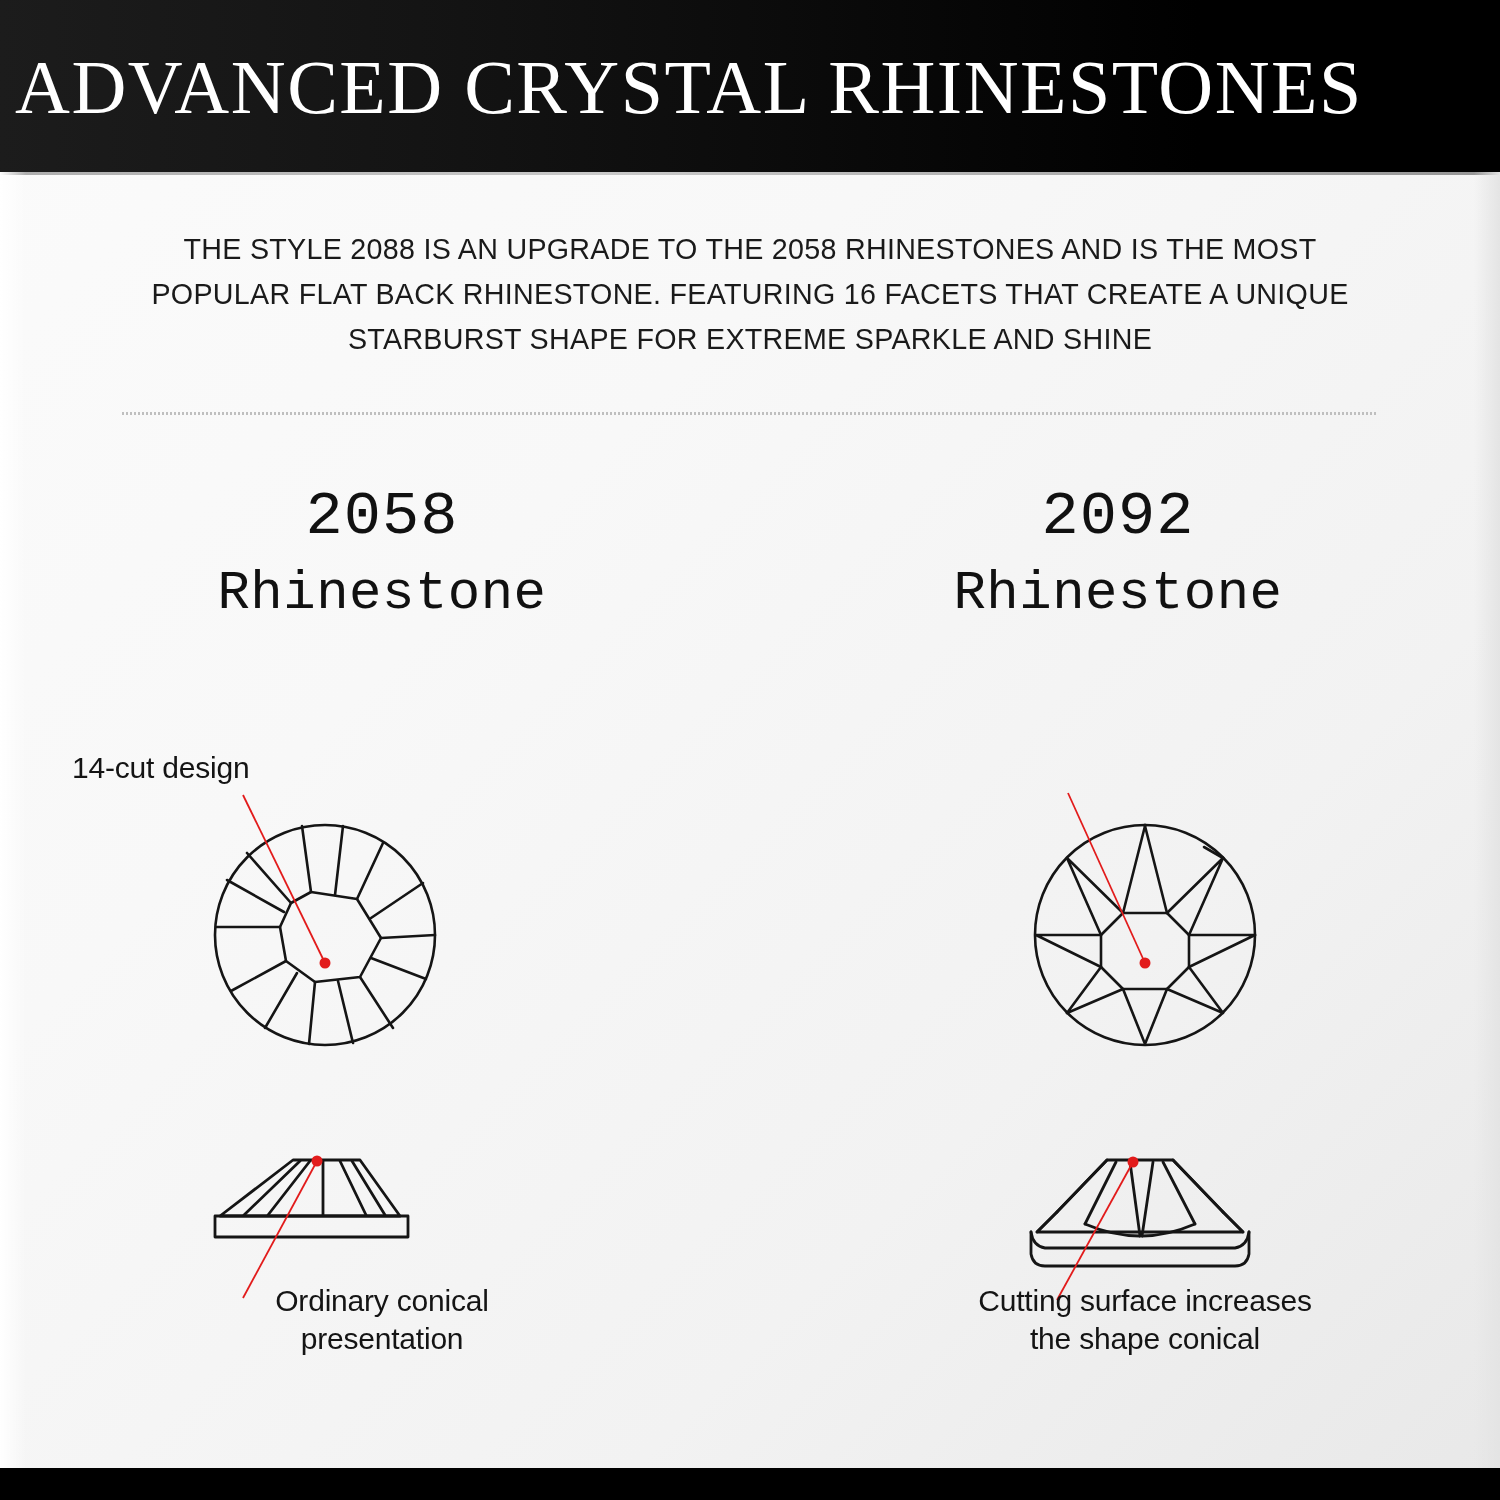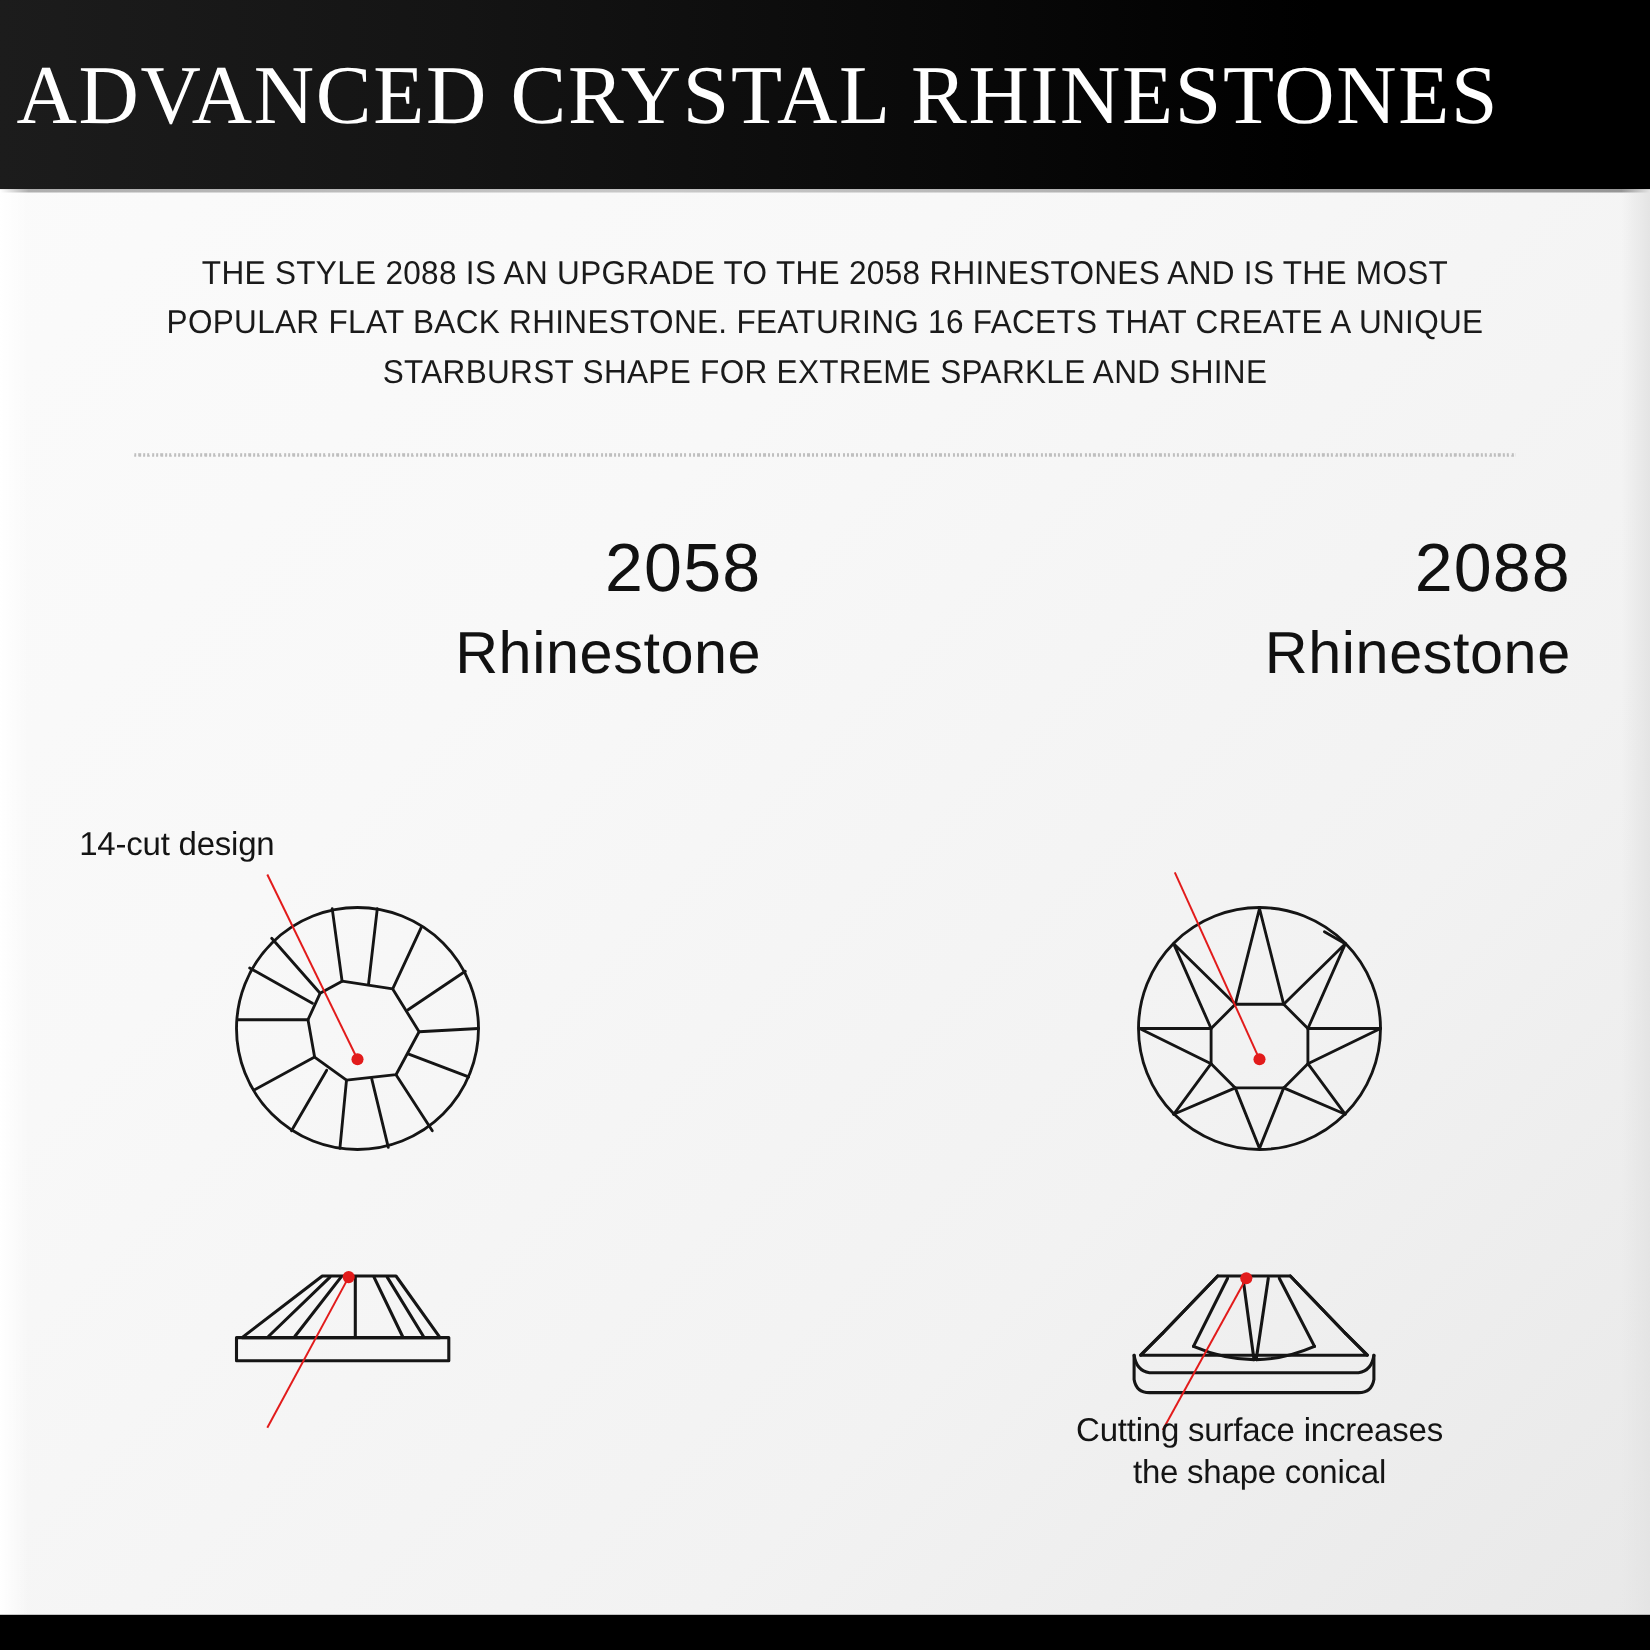--- a/index.html
+++ b/index.html
@@ -83,23 +83,23 @@
     position:absolute; left:0; top:2px; width:100%; height:1px;
     background-image: repeating-linear-gradient(90deg, #b6b6b6 0 2px, rgba(0,0,0,0) 2px 4px);
   }
 
   
   .col { position: absolute; top: 480px; width: 620px; }
   .col-left  { left: 72px;  }
   .col-right { left: 808px; }
 
   .col-heading {
-    text-align: right;
+    text-align: center;
     color: #111111;
-    font-family: Liberation Sans, sans-serif;
+    font-family: Liberation Mono, monospace;
     font-size: 0;
     line-height: 0;
   }
   .col-heading .num {
     display: block;
     font-size: 62px;
     line-height: 74px;
     letter-spacing: 1px;
   }
   .col-heading .word {
@@ -204,24 +204,28 @@
       <line x1="120" y1="41" x2="64" y2="95"></line>
       <line x1="130" y1="41" x2="88" y2="95"></line>
       <line x1="143" y1="41" x2="143" y2="95"></line>
       <line x1="160" y1="41" x2="186" y2="95"></line>
       <line x1="172" y1="41" x2="205" y2="95"></line>
     </g>
     <line x1="63" y1="178" x2="137" y2="41" stroke="#E21B1B" stroke-width="1.8"></line>
     <circle cx="137" cy="41" r="5.5" fill="#E21B1B"></circle>
   </svg>
 
+  <div class="caption" style="left:72px; top:1282px;">
+    <span>Ordinary conical</span><br>
+    <span>presentation</span>
+  </div>
 
   <div class="col col-right">
     <div class="col-heading">
-      <span class="num">2088</span>
+      <span class="num">2092</span>
       <span class="word">Rhinestone</span>
     </div>
   </div>
 
 
   <svg class="fig" style="left:1005px; top:785px;" width="290" height="280" viewBox="0 0 290 280">
     <g fill="none" stroke="#151515" stroke-width="2.6" stroke-linejoin="round" stroke-linecap="round">
       <circle cx="140" cy="150" r="110"></circle>
 
       <polygon points="118,128 162,128 184,150 184,182 162,204 118,204 96,182 96,150"></polygon>

